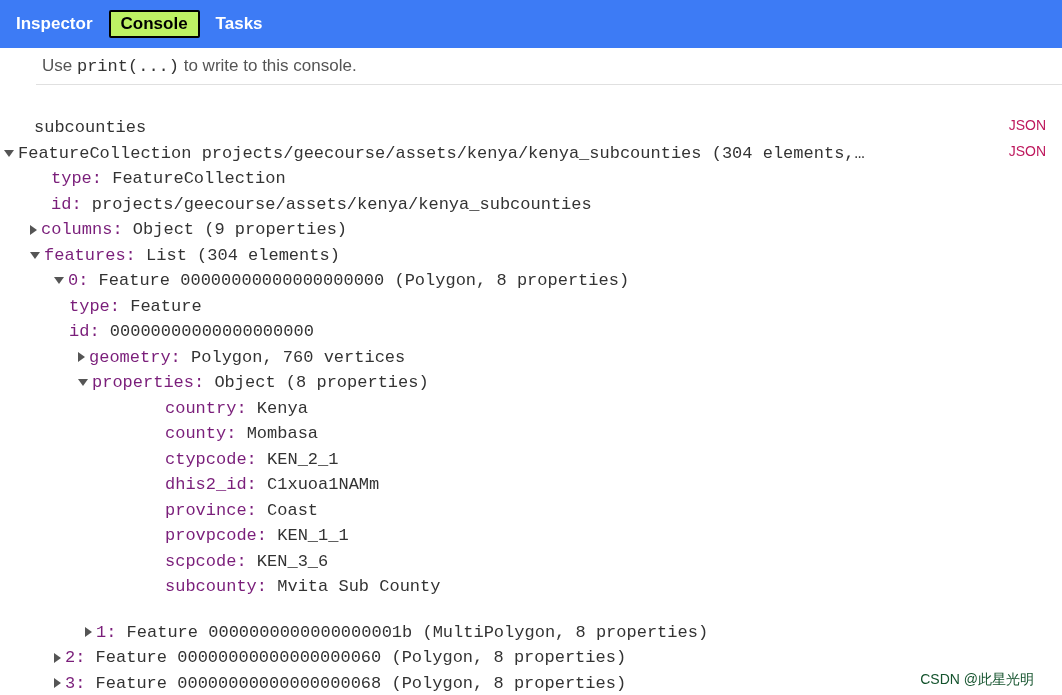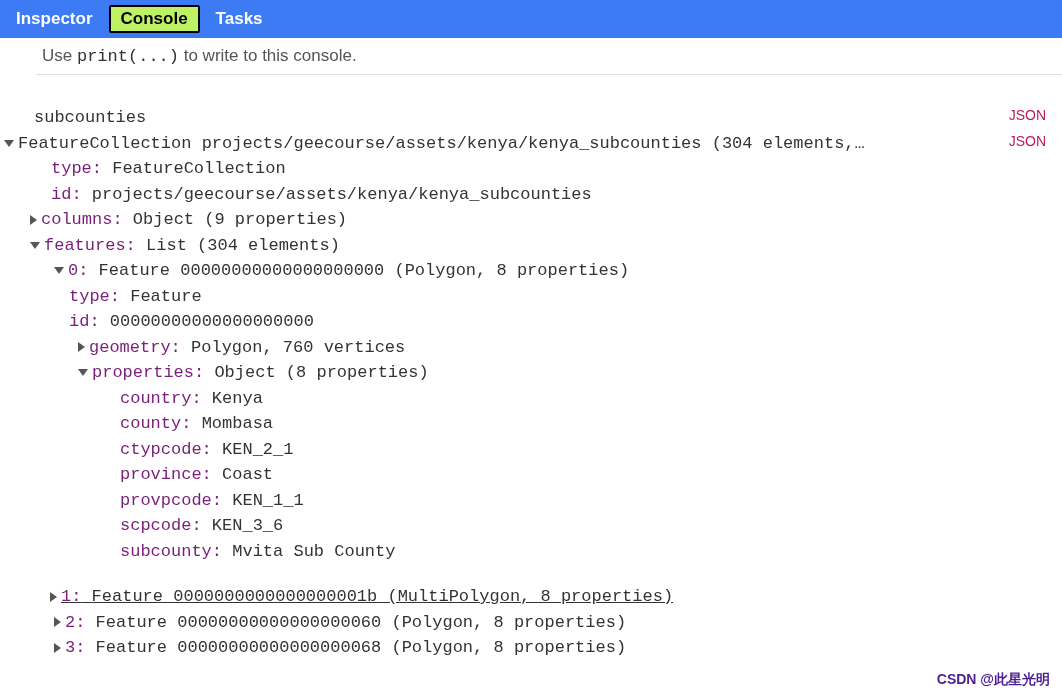--- a/index.html
+++ b/index.html
@@ -11,21 +11,21 @@
       width: 1062px;
       height: 695px;
       overflow: hidden;
       position: relative;
     }
     .tab-bar {
       background: #3d7bf5;
       display: flex;
       align-items: center;
       padding: 2px 4px;
-      height: 38px;
+      height: 48px;
     }
     .tab {
       padding: 4px 12px;
       color: #fff;
       font-weight: bold;
       font-size: 17px;
       cursor: pointer;
       margin-right: 4px;
       font-family: Arial, sans-serif;
     }
@@ -81,31 +81,30 @@
       border-color: transparent transparent transparent #555;
     }
     .caret-down {
       border-width: 7px 5px 0 5px;
       border-color: #555 transparent transparent transparent;
     }
     .key { color: #7a1e7a; }
     .val { color: #333; }
     .pad-2 { padding-left: 42px; margin-left: 9px; }
     .pad-4 { padding-left: 69px; }
-    .pad-5a { padding-left: 120px; }
+    .pad-5a { padding-left: 120px; margin-left: 45px; }
     .pad-3a { padding-left: 78px; }
     .plain-title { padding-left: 34px; color: #333; }
     .watermark {
       position: absolute;
-      right: 12px;
+      right: 28px;
       bottom: 6px;
       font-size: 14px;
-      color: #4c1d95;
-      font-family: Arial, sans-serif;
-      font-weight: bold;
+      color: #14532d;
+      font-family: Arial, sans-serif;
     }
   </style>
 </head>
 <body>
 
 <div class="tab-bar">
   <div class="tab">Inspector</div>
   <div class="tab active">Console</div>
   <div class="tab">Tasks</div>
 </div>
@@ -172,39 +171,43 @@
     </div>
     <div class="line pad-5a">
       <span class="key">county:</span>
       <span class="val">Mombasa</span>
     </div>
     <div class="line pad-5a">
       <span class="key">ctypcode:</span>
       <span class="val">KEN_2_1</span>
     </div>
     <div class="line pad-5a">
+      <span class="key">dhis2_id:</span>
+      <span class="val">C1xuoa1NAMm</span>
+    </div>
+    <div class="line pad-5a">
       <span class="key">province:</span>
       <span class="val">Coast</span>
     </div>
     <div class="line pad-5a">
       <span class="key">provpcode:</span>
       <span class="val">KEN_1_1</span>
     </div>
     <div class="line pad-5a">
       <span class="key">scpcode:</span>
       <span class="val">KEN_3_6</span>
     </div>
     <div class="line pad-5a">
       <span class="key">subcounty:</span>
       <span class="val">Mvita  Sub County</span>
     </div>
 
     <div style="height:20px;"></div>
 
-    <div class="line" style="padding-left:50px;text-decoration:underline;">
+    <div class="line" style="padding-left:85px;">
       <span class="caret caret-right"></span><span class="key">1:</span>
       <span class="val">Feature 0000000000000000001b (MultiPolygon, 8 properties)</span>
     </div>
     <div class="line" style="padding-left:54px;">
       <span class="caret caret-right"></span><span class="key">2:</span>
       <span class="val">Feature 00000000000000000060 (Polygon, 8 properties)</span>
     </div>
     <div class="line" style="padding-left:54px;">
       <span class="caret caret-right"></span><span class="key">3:</span>
       <span class="val">Feature 00000000000000000068 (Polygon, 8 properties)</span>

